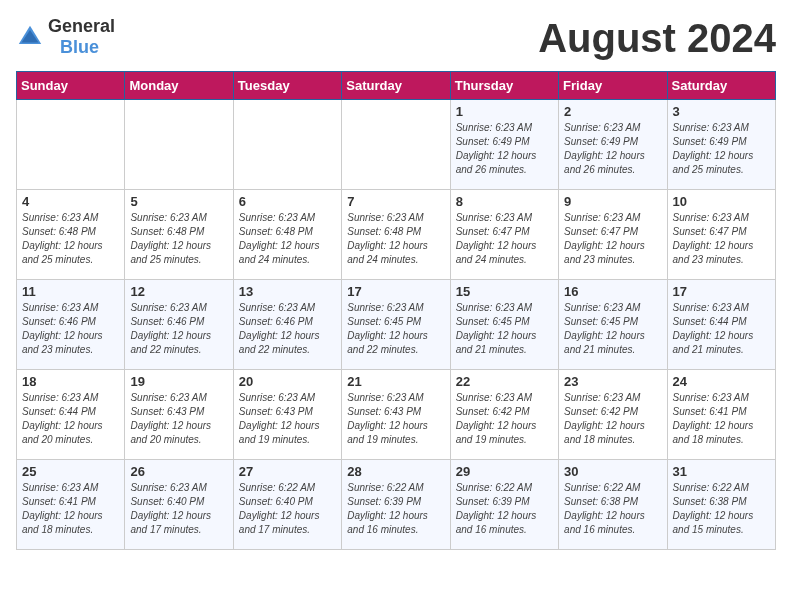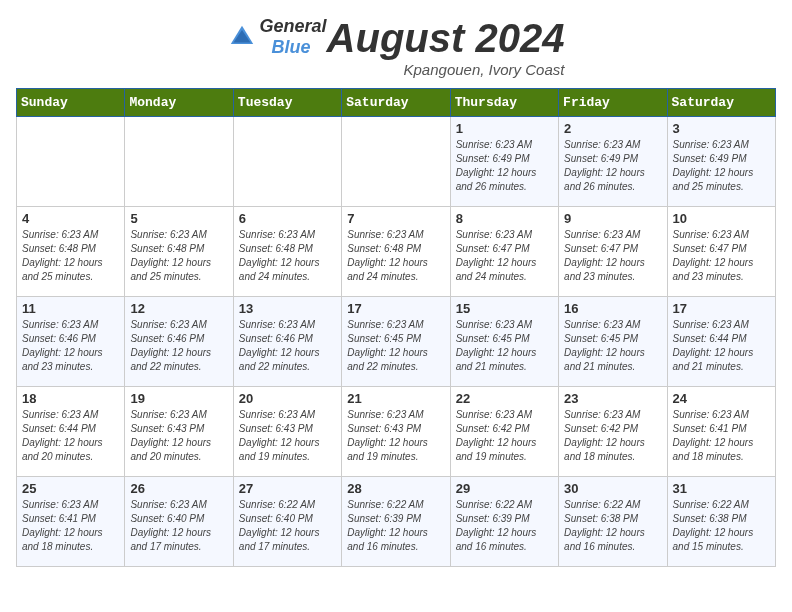--- a/index.html
+++ b/index.html
@@ -5,24 +5,23 @@
     * { box-sizing: border-box; margin: 0; padding: 0; }
     body {
       font-family: Arial, sans-serif;
       background: #fff;
       width: 792px;
       min-height: 612px;
       padding: 16px;
     }
     .header {
       display: flex;
-      justify-content: center;
+      justify-content: space-between;
       align-items: flex-start;
       margin-bottom: 10px;
-      font-style: italic;
     }
     .logo {
       display: flex;
       align-items: center;
       gap: 4px;
     }
     .logo-text-general {
       font-size: 18px;
       font-weight: bold;
       color: #333;
@@ -47,22 +46,21 @@
     }
     .location {
       font-size: 15px;
       color: #555;
     }
     table {
       width: 100%;
       border-collapse: collapse;
     }
     thead tr {
-      background-color: #4d7c0f;
-      font-family: Liberation Mono, monospace;
+      background-color: #be185d;
     }
     thead th {
       color: #fff;
       font-size: 13px;
       font-weight: bold;
       padding: 6px 4px;
       text-align: left;
       border: 1px solid #2562a0;
     }
     tbody tr {
@@ -106,21 +104,20 @@
       <polygon points="20,4 36,30 4,30" fill="#4a90d9"></polygon>
       <polygon points="20,10 32,28 8,28" fill="#2e6db4"></polygon>
     </svg>
     <div>
       <span class="logo-text-general">General</span><br>
       <span class="logo-text-blue">Blue</span>
     </div>
   </div>
   <div class="title-block">
     <div class="month-year">August 2024</div>
-    <div class="location">Kpangouen, Ivory Coast</div>
   </div>
 </div>
 
 <table>
   <thead>
     <tr>
     <th>Sunday</th>
         <th>Monday</th>
         <th>Tuesday</th>
         <th>Saturday</th>

